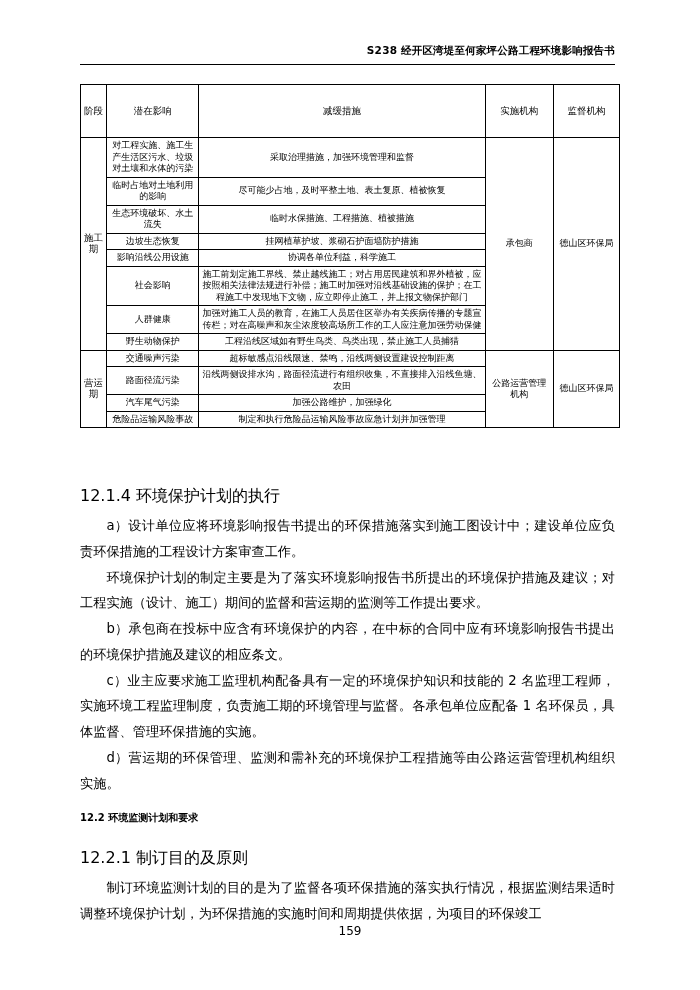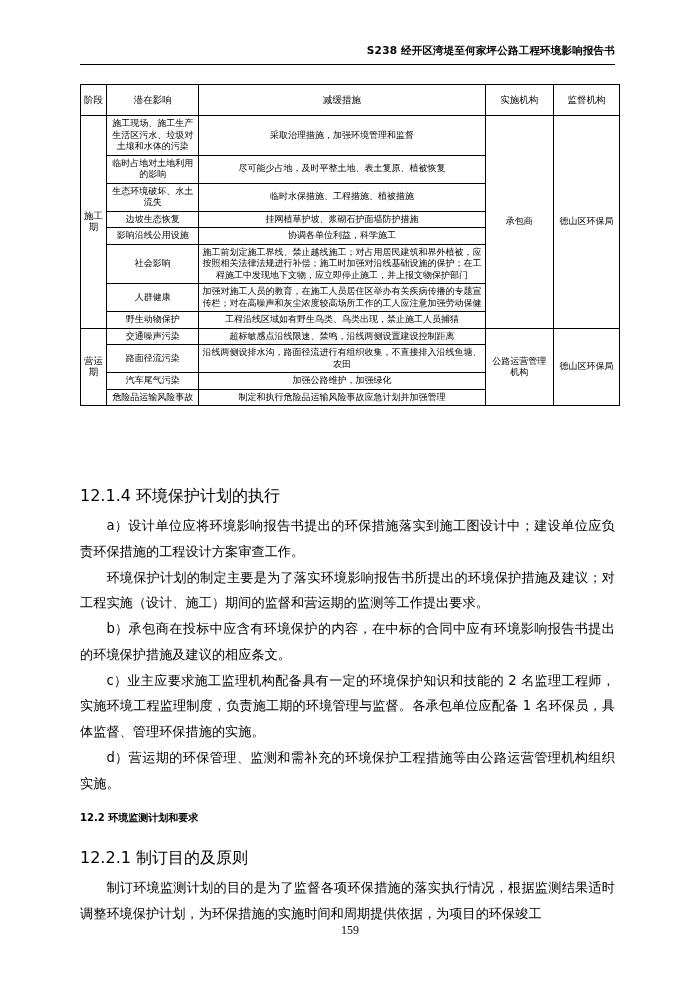--- a/index.html
+++ b/index.html
@@ -56,21 +56,21 @@
   }
   table.env td, table.env th {
     border: 1px solid #000;
     padding: 2px 3px;
     vertical-align: middle;
     text-align: center;
     font-weight: normal;
   }
   table.env th {
     font-size: 9.5px;
-    padding: 9px 3px;
+    padding: 20px 3px;
   }
   .c-stage { width: 26px; }
   .c-impact { width: 92px; }
   .c-measure { width: 286px; }
   .c-org { width: 68px; }
   .c-sup { width: 66px; }
   .stage-cell {
     font-size: 9.5px;
     line-height: 1.15;
     letter-spacing: 0;
@@ -105,21 +105,20 @@
     margin: 0;
     text-indent: 2em;
   }
   .pagenum {
     position: absolute;
     bottom: 52px;
     left: 0;
     width: 700px;
     text-align: center;
     font-size: 12px;
-    font-family: Liberation Serif, serif;
   }
 </style>
 </head>
 <body>
 
 <div class="page">
 
   <div class="header">S238 经开区湾堤至何家坪公路工程环境影响报告书</div>
   <div class="header-rule"></div>
 
@@ -138,21 +137,21 @@
           <th>潜在影响</th>
           <th>减缓措施</th>
           <th>实施机构</th>
           <th>监督机构</th>
         </tr>
       </thead>
       <tbody>
 
         <tr>
           <td class="stage-cell" rowspan="8">施工期</td>
-          <td>施工现场、施工生产生活区污水、垃圾对土壤和水体的污染</td>
+          <td>对工程实施、施工生产生活区污水、垃圾对土壤和水体的污染</td>
           <td>采取治理措施，加强环境管理和监督</td>
           <td rowspan="8">承包商</td>
           <td rowspan="8">德山区环保局</td>
         </tr>
         <tr>
           <td>临时占地对土地利用的影响</td>
           <td>尽可能少占地，及时平整土地、表土复原、植被恢复</td>
         </tr>
         <tr>
           <td>生态环境破坏、水土流失</td>

